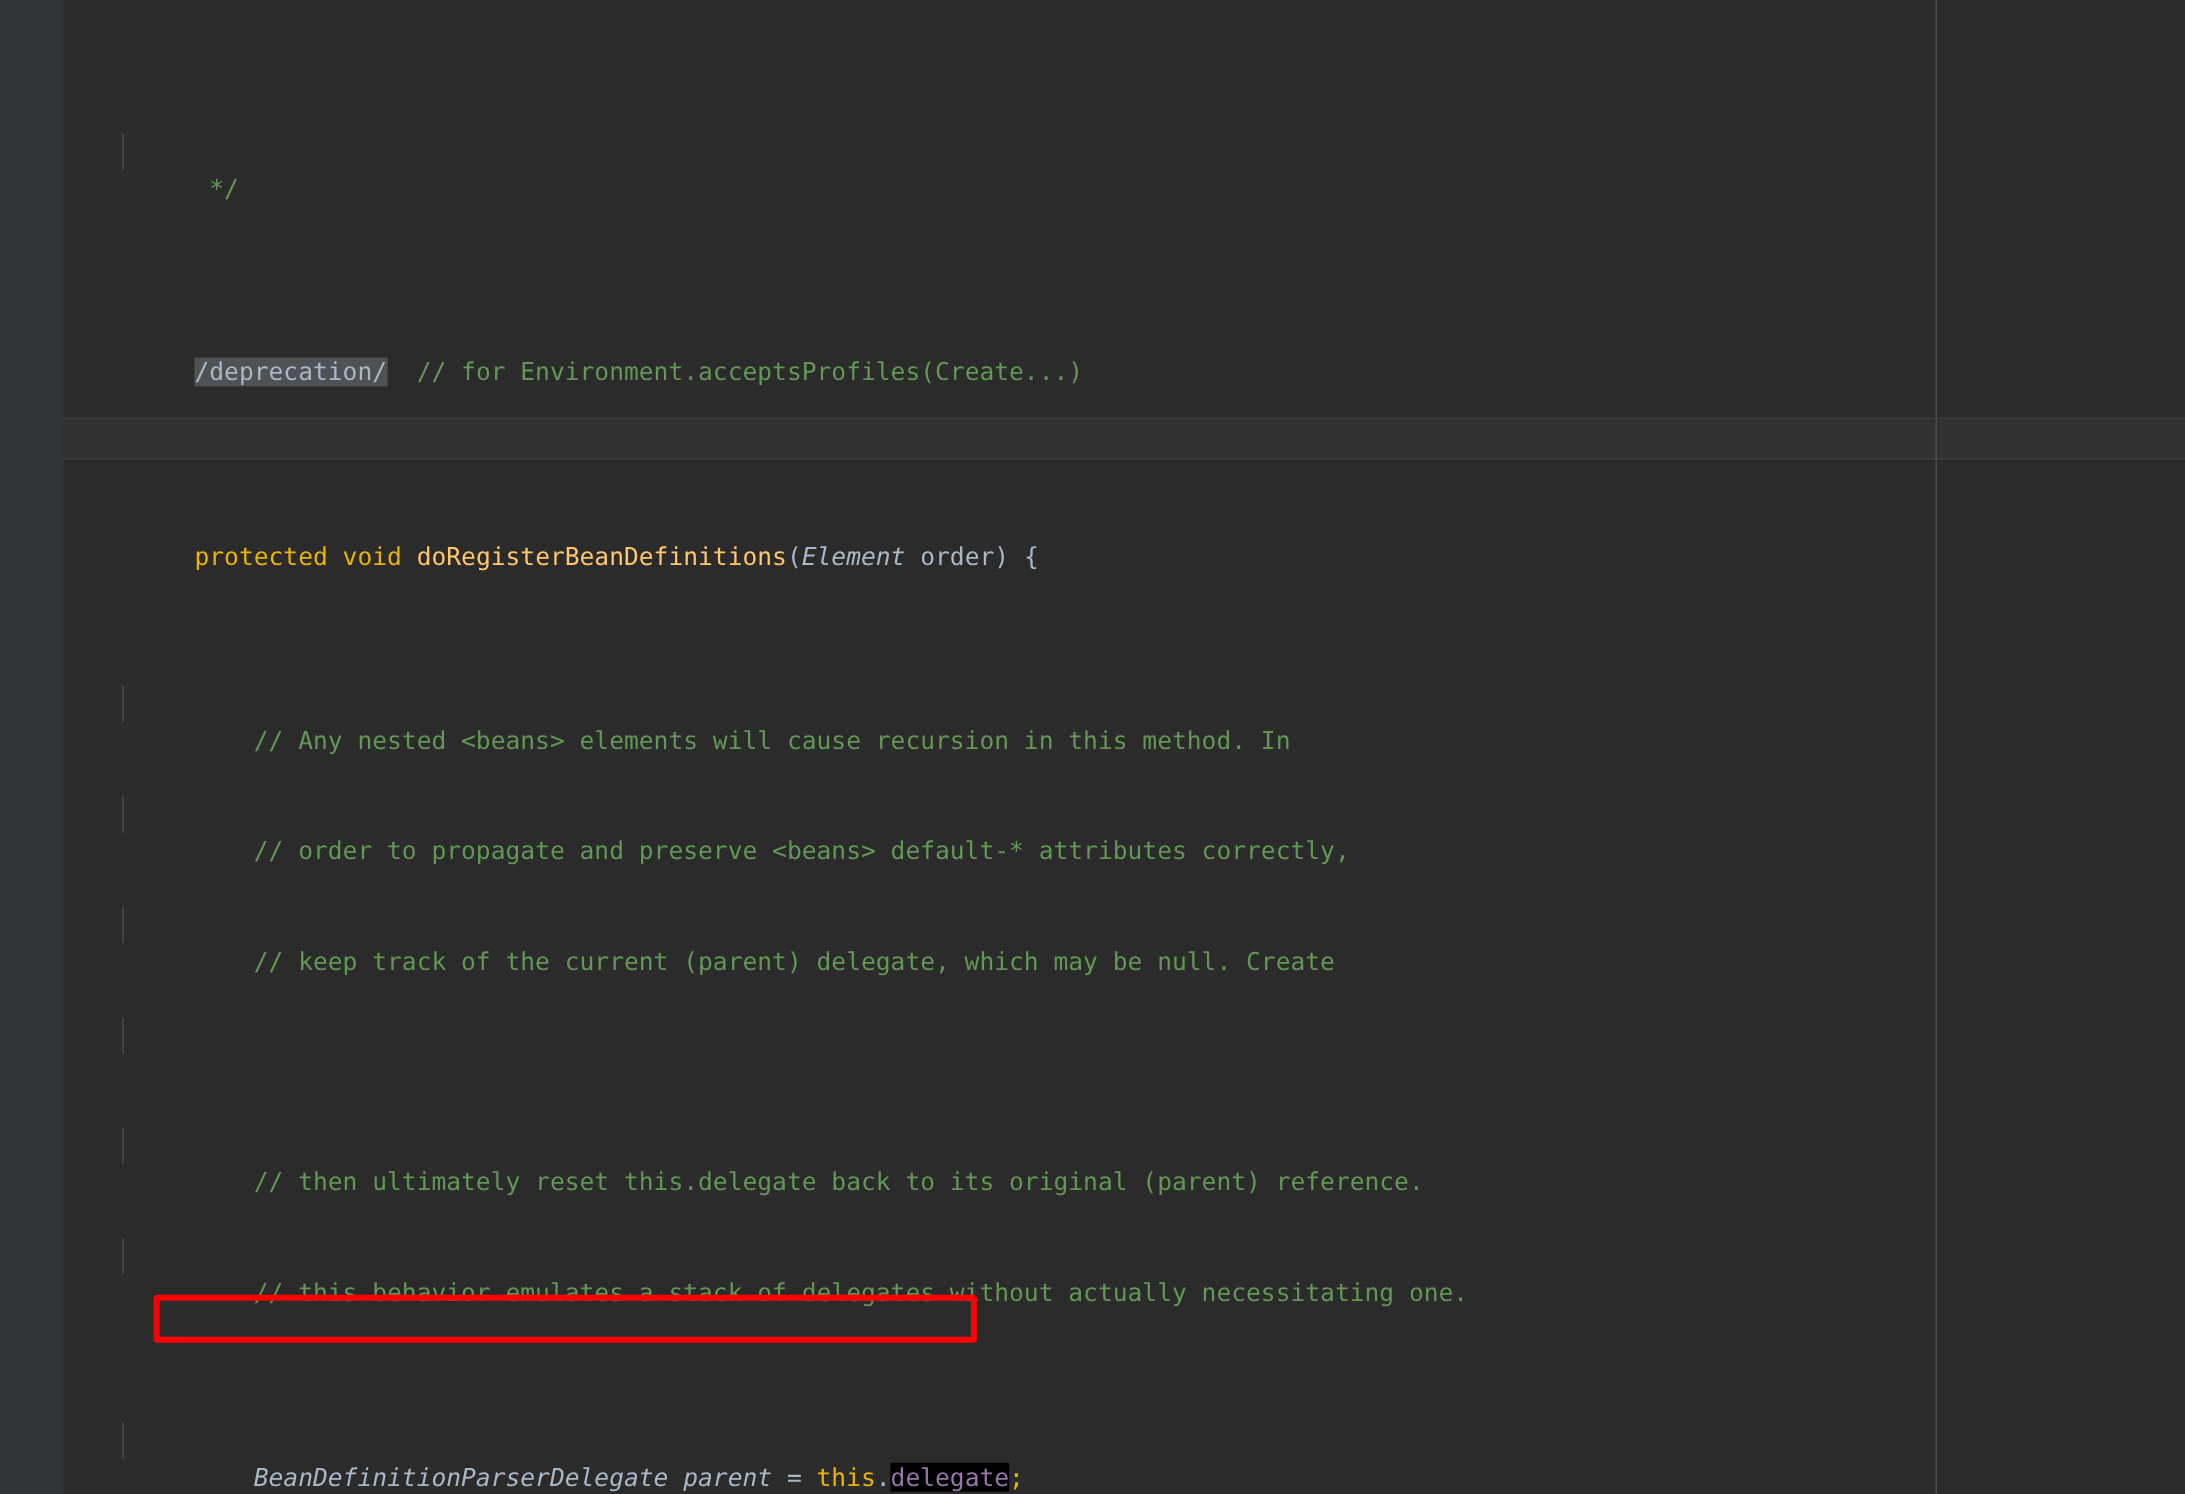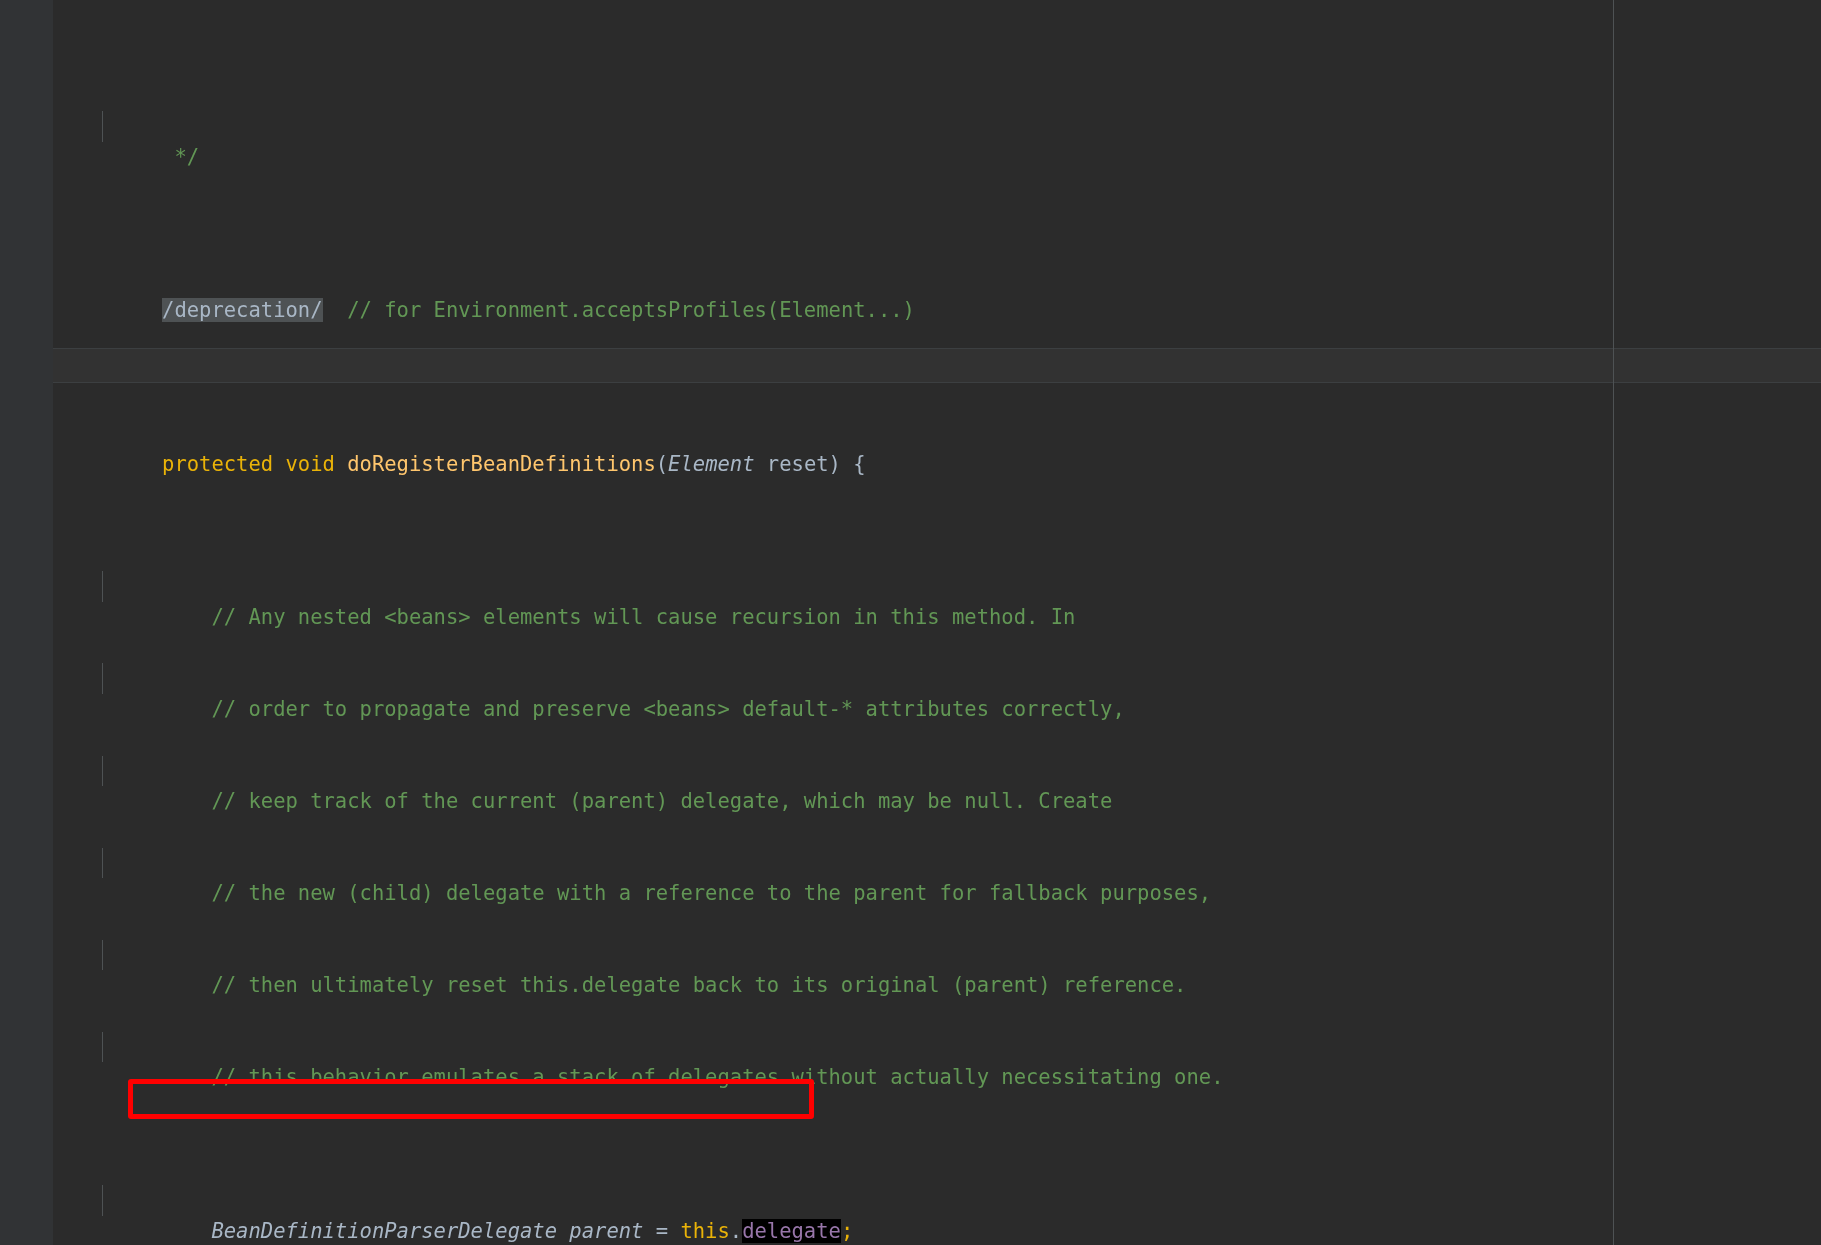--- a/index.html
+++ b/index.html
@@ -112,40 +112,40 @@
 
   <div id="code">
 
     
     <div class="ln" style="top:-12px;">
       <span class="guide" style="left:102px;"></span><span class="cmt-g"> */</span>
     </div>
 
     
     <div class="ln" style="top:-12px;padding-left:88px;">
-      <span class="hl-find">/deprecation/</span><span class="cmt-g">  // for Environment.acceptsProfiles(Element...)</span>
-    </div>
-
-    
-    <div class="ln" style="top:-12px;">
-      <span class="kw">protected void </span><span class="fn">doRegisterBeanDefinitions</span><span class="id">(</span><span class="type">Element</span><span class="id"> reset) {</span>
+      <span class="hl-find">/deprecation/</span><span class="cmt-g">  // for Environment.acceptsProfiles(Create...)</span>
+    </div>
+
+    
+    <div class="ln" style="top:-12px;">
+      <span class="kw">protected void </span><span class="fn">doRegisterBeanDefinitions</span><span class="id">(</span><span class="type">Element</span><span class="id"> order) {</span>
     </div>
 
     
     <div class="ln" style="top:-12px;">
       <span class="guide" style="left:102px;"></span><span class="cmt-g">    // Any nested &lt;beans&gt; elements will cause recursion in this method. In</span>
     </div>
     <div class="ln" style="top:-12px;">
       <span class="guide" style="left:102px;"></span><span class="cmt-g">    // order to propagate and preserve &lt;beans&gt; default-* attributes correctly,</span>
     </div>
     <div class="ln" style="top:-12px;">
       <span class="guide" style="left:102px;"></span><span class="cmt-g">    // keep track of the current (parent) delegate, which may be null. Create</span>
     </div>
     <div class="ln" style="top:-12px;">
-      <span class="guide" style="left:102px;"></span><span class="cmt-g">    // the new (child) delegate with a reference to the parent for fallback purposes,</span>
+      <span class="guide" style="left:102px;"></span>
     </div>
     <div class="ln" style="top:-12px;">
       <span class="guide" style="left:102px;"></span><span class="cmt-g">    // then ultimately reset this.delegate back to its original (parent) reference.</span>
     </div>
     <div class="ln" style="top:-12px;">
       <span class="guide" style="left:102px;"></span><span class="cmt-g">    // this behavior emulates a stack of delegates without actually necessitating one.</span>
     </div>
 
     
     <div class="ln" style="top:-12px;">

